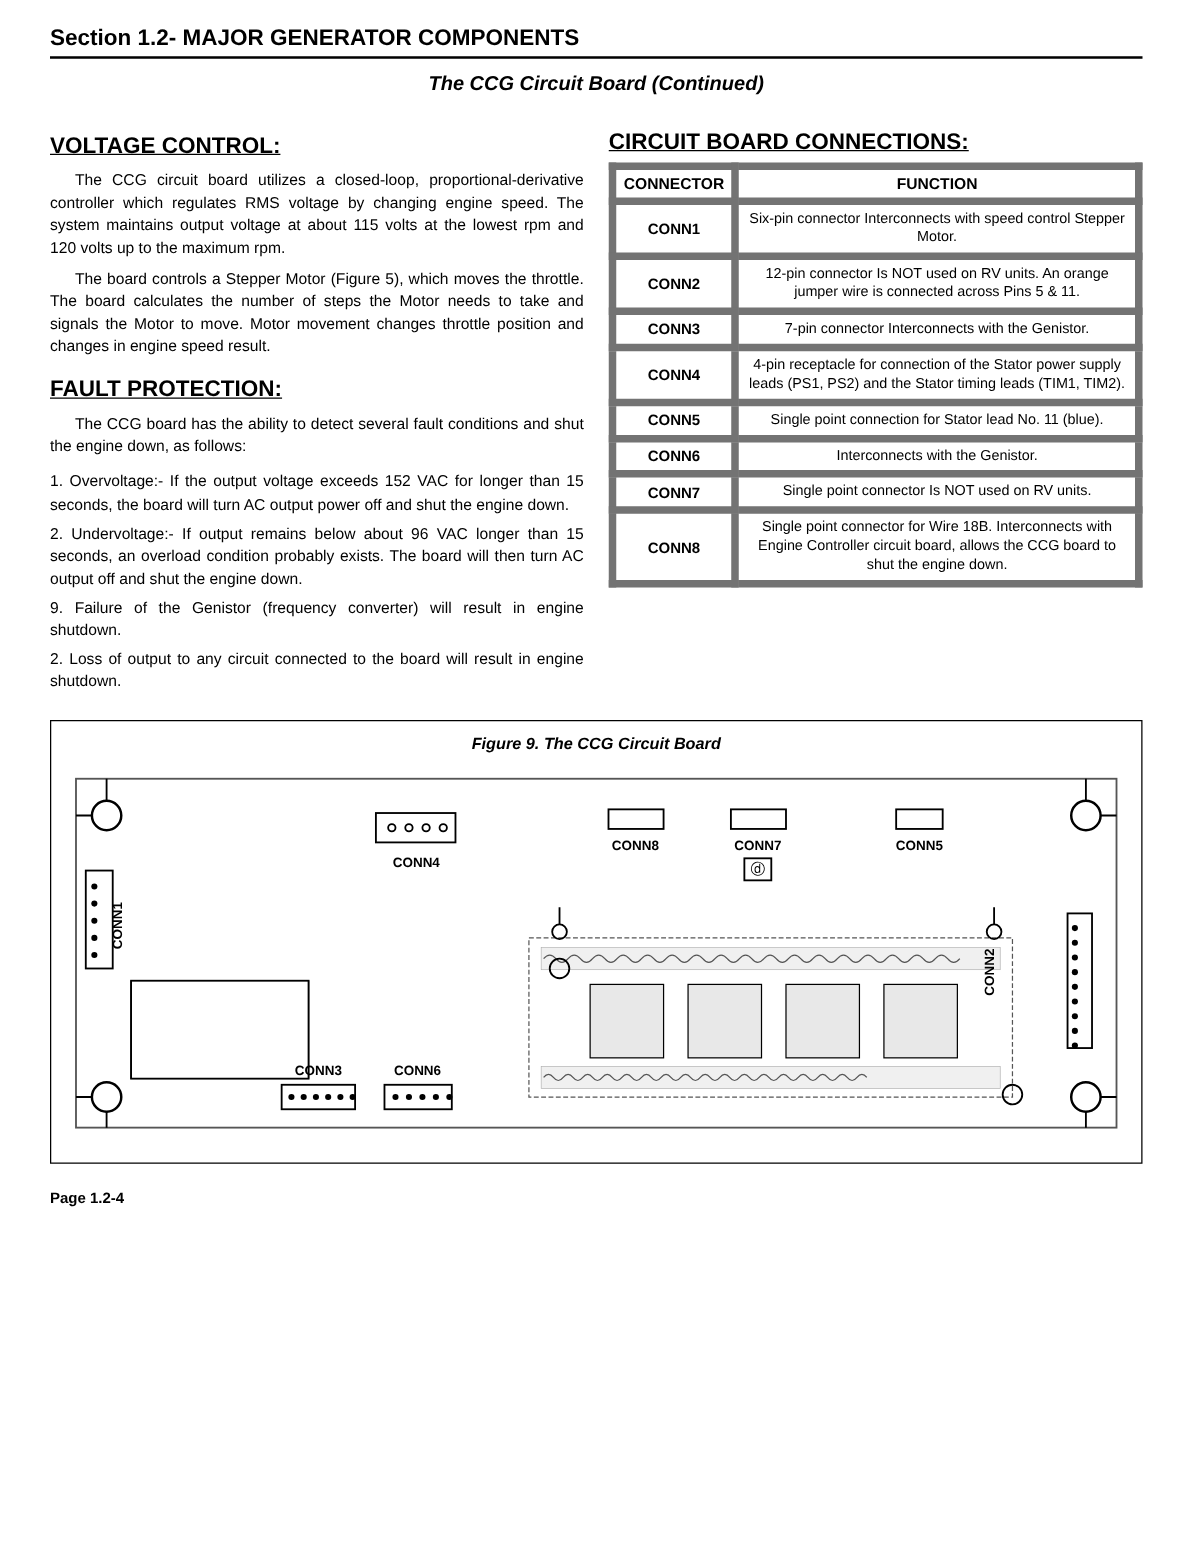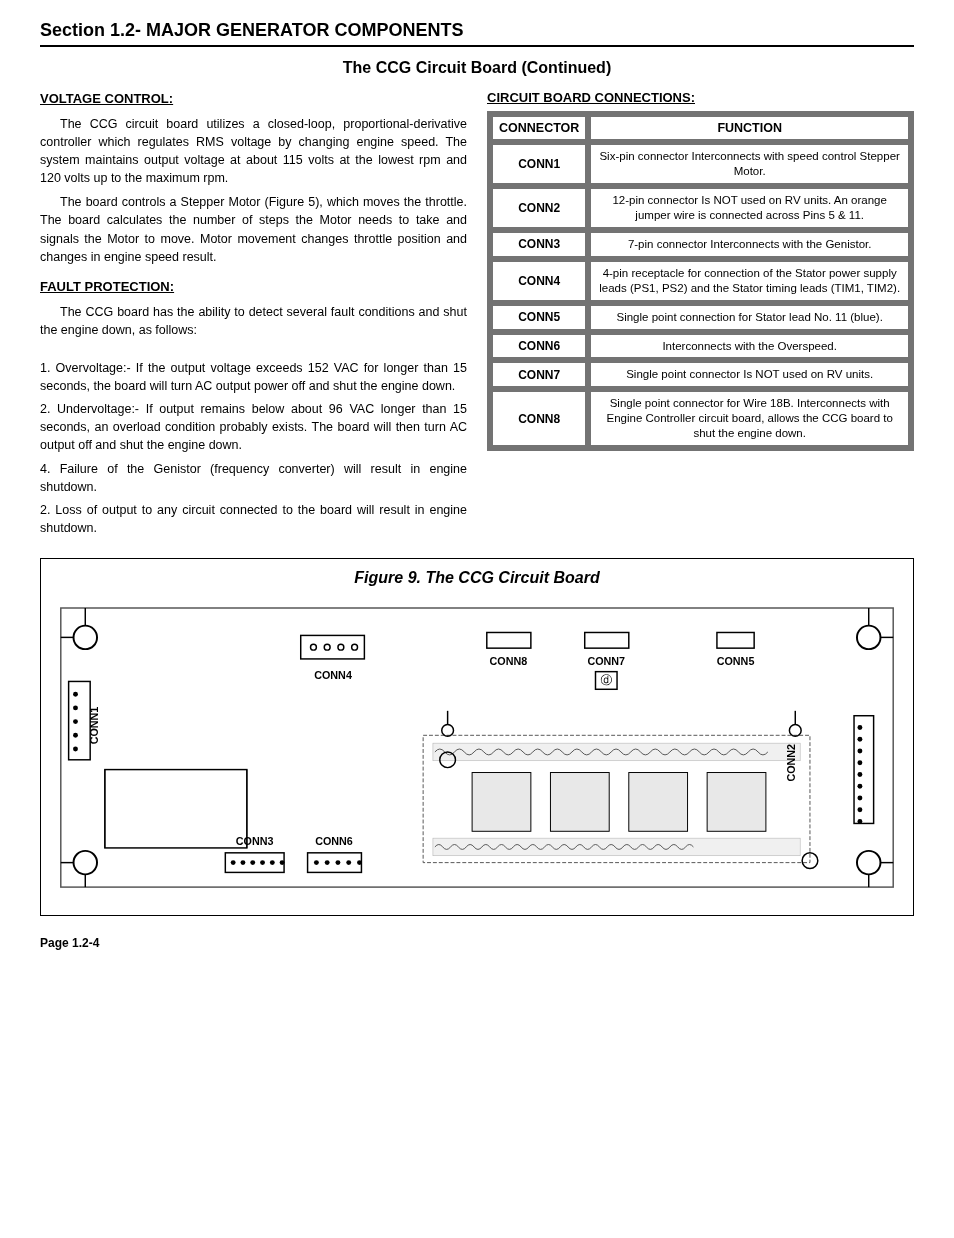--- a/index.html
+++ b/index.html
@@ -21,22 +21,23 @@
     }
     .section-header h1 {
       font-size: 18px;
       font-weight: bold;
       font-family: Arial, sans-serif;
     }
 
     .page-subtitle {
       text-align: center;
       font-size: 16px;
-      font-weight: bold;
-      margin-bottom: 13px;
+      font-style: italic;
+      font-weight: bold;
+      margin-bottom: 26px;
     }
 
     
     .two-col {
       display: flex;
       gap: 20px;
     }
 
     .left-col {
       flex: 1;
@@ -46,21 +47,21 @@
 
     .right-col {
       flex: 1;
       font-size: 12.5px;
     }
 
     .section-label {
       font-weight: bold;
       text-decoration: underline;
       margin-bottom: 6px;
-      font-size: 13px;
+      font-size: 18px;
     }
 
     .left-col p {
       text-indent: 20px;
       margin-bottom: 6px;
       text-align: justify;
     }
 
     .fault-section {
       margin-top: 12px;
@@ -113,21 +114,21 @@
       border: 1px solid #000;
       margin-top: 16px;
       padding: 10px;
       background: #fff;
     }
 
     .figure-caption {
       text-align: center;
       font-style: italic;
       font-weight: bold;
-      font-size: 16px;
+      font-size: 13px;
       margin-bottom: 8px;
     }
 
     
     .page-footer {
       margin-top: 20px;
       font-size: 12px;
       font-weight: bold;
     }
   </style>
@@ -145,24 +146,24 @@
   <div class="left-col">
 
     <div class="section-label">VOLTAGE CONTROL:</div>
 
     <p>The CCG circuit board utilizes a closed-loop, proportional-derivative controller which regulates RMS voltage by changing engine speed. The system maintains output voltage at about 115 volts at the lowest rpm and 120 volts up to the maximum rpm.</p>
     <p>The board controls a Stepper Motor (Figure 5), which moves the throttle. The board calculates the number of steps the Motor needs to take and signals the Motor to move. Motor movement changes throttle position and changes in engine speed result.</p>
 
     <div class="fault-section">
       <div class="section-label">FAULT PROTECTION:</div>
       <div class="fault-list">
-        <p style="text-indent:20px; margin-bottom:20px;">The CCG board has the ability to detect several fault conditions and shut the engine down, as follows:</p>
+        <p style="text-indent:20px; margin-bottom:10px;">The CCG board has the ability to detect several fault conditions and shut the engine down, as follows:</p>
         <p>1. Overvoltage:- If the output voltage exceeds 152 VAC for longer than 15 seconds, the board will turn AC output power off and shut the engine down.</p>
         <p>2. Undervoltage:- If output remains below about 96 VAC longer than 15 seconds, an overload condition probably exists. The board will then turn AC output off and shut the engine down.</p>
-        <p>4. Failure of the Genistor (frequency converter) will result in engine shutdown.</p>
+        <p>9. Failure of the Genistor (frequency converter) will result in engine shutdown.</p>
         <p>2. Loss of output to any circuit connected to the board will result in engine shutdown.</p>
       </div>
     </div>
 
   </div>
 
   <div class="right-col">
 
     <div class="section-label">CIRCUIT BOARD CONNECTIONS:</div>
 
@@ -190,21 +191,21 @@
         <tr>
           <td class="conn-name">CONN4</td>
           <td class="func-text">4-pin receptacle for connection of the Stator power supply leads (PS1, PS2) and the Stator timing leads (TIM1, TIM2).</td>
         </tr>
         <tr>
           <td class="conn-name">CONN5</td>
           <td class="func-text">Single point connection for Stator lead No. 11 (blue).</td>
         </tr>
         <tr>
           <td class="conn-name">CONN6</td>
-          <td class="func-text">Interconnects with the Overspeed.</td>
+          <td class="func-text">Interconnects with the Genistor.</td>
         </tr>
         <tr>
           <td class="conn-name">CONN7</td>
           <td class="func-text">Single point connector Is NOT used on RV units.</td>
         </tr>
         <tr>
           <td class="conn-name">CONN8</td>
           <td class="func-text">Single point connector for Wire 18B. Interconnects with Engine Controller circuit board, allows the CCG board to shut the engine down.</td>
         </tr>
       </tbody>

